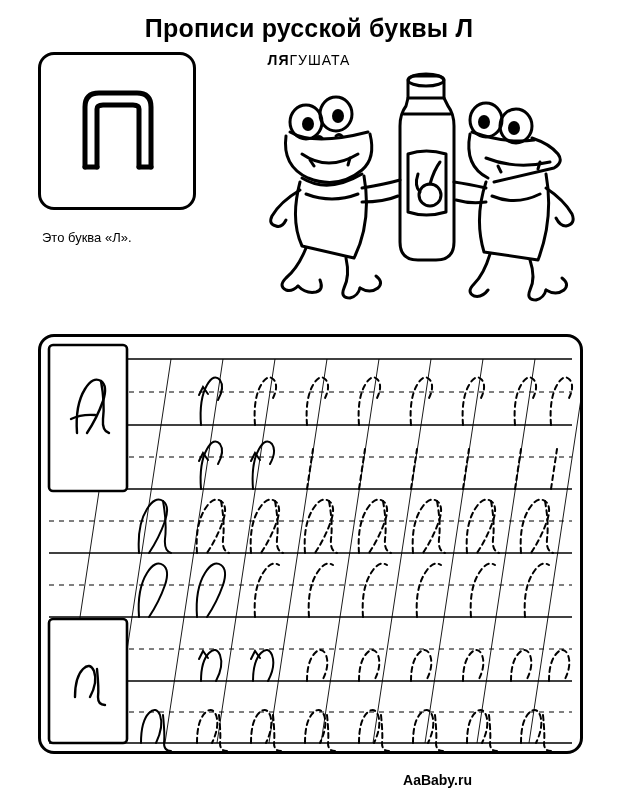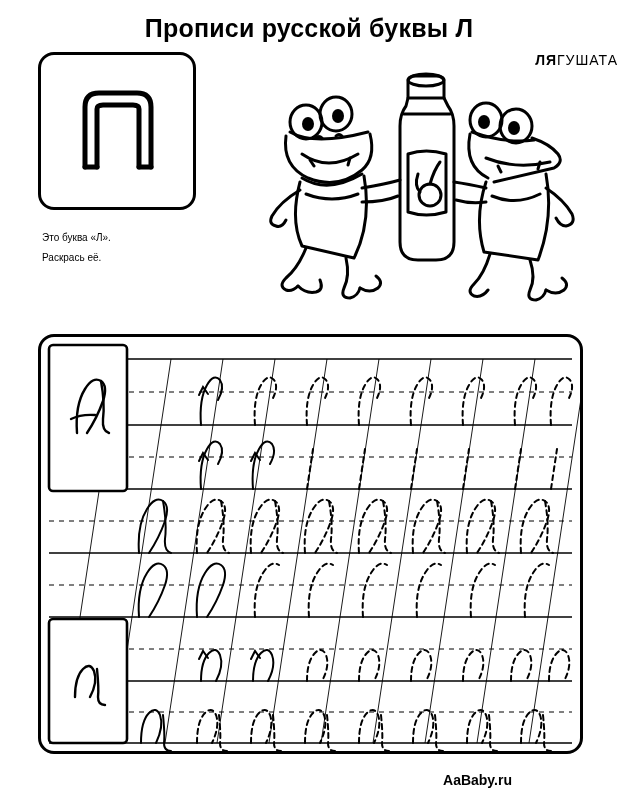--- a/index.html
+++ b/index.html
@@ -12,39 +12,38 @@
     height: 800px;
     position: relative;
     font-family: "Liberation Sans", sans-serif;
     color: #000;
     overflow: hidden;
   }
   .page {
     position: relative;
     width: 498px;
     height: 800px;
-    padding-left: 40px;
   }
   
   .title {
     position: absolute;
     top: 14px;
     left: 0;
     width: 618px;
     text-align: center;
     font-size: 25px;
     font-weight: bold;
     letter-spacing: 0.2px;
   }
   .subtitle {
     position: absolute;
     top: 52px;
     left: 0;
     width: 618px;
-    text-align: right;
+    text-align: center;
     font-size: 14px;
     letter-spacing: 1px;
   }
   .subtitle .hi {
     font-weight: bold;
   }
   
   .letter-box {
     position: absolute;
     left: 38px;
@@ -53,21 +52,21 @@
     height: 158px;
     border: 3px solid #000;
     border-radius: 16px;
     box-sizing: border-box;
   }
   .letter-box svg { display:block; }
   .caption {
     position: absolute;
     left: 42px;
     top: 228px;
-    font-size: 10px;
+    font-size: 13px;
     line-height: 20px;
     width: 210px;
   }
   
   .frogs {
     position: absolute;
     left: 258px;
     top: 62px;
     width: 330px;
     height: 260px;
@@ -109,21 +108,20 @@
 
       <path d="M44 112 L44 52 Q44 38 58 38 L96 38 Q110 38 110 52 L110 112" fill="none" stroke="#000" stroke-width="5" stroke-linecap="round"></path>
       <path d="M56 112 L56 54 Q56 50 62 50 L92 50 Q98 50 98 54 L98 112" fill="none" stroke="#000" stroke-width="5" stroke-linecap="round"></path>
       <path d="M44 112 L56 112" fill="none" stroke="#000" stroke-width="5" stroke-linecap="round"></path>
       <path d="M98 112 L110 112" fill="none" stroke="#000" stroke-width="5" stroke-linecap="round"></path>
     </svg>
   </div>
 
   <div class="caption">
     <div>Это буква «Л».</div>
-    <div>Раскрась её.</div>
   </div>
 
   <div class="frogs">
     <svg width="330" height="260" viewBox="0 0 330 260">
       <g fill="none" stroke="#000" stroke-width="3" stroke-linecap="round" stroke-linejoin="round">
 
         <path d="M150 36 L150 20 Q150 14 158 14 L178 14 Q186 14 186 20 L186 36"></path>
         <path d="M150 36 L148 44 Q142 52 142 64 L142 180 Q142 198 160 198 L178 198 Q196 198 196 180 L196 64 Q196 52 190 44 L186 36 Z"></path>
         <ellipse cx="168" cy="18" rx="18" ry="6"></ellipse>
         <path d="M146 52 L192 52"></path>

